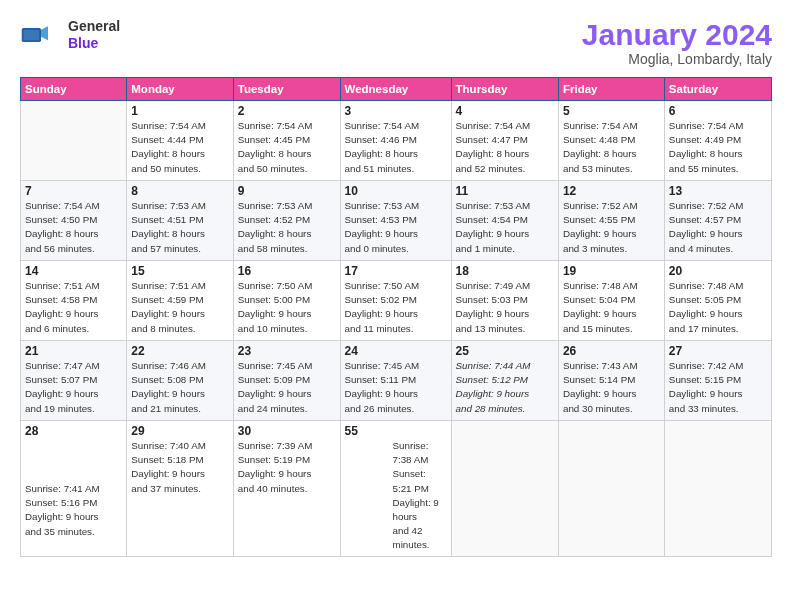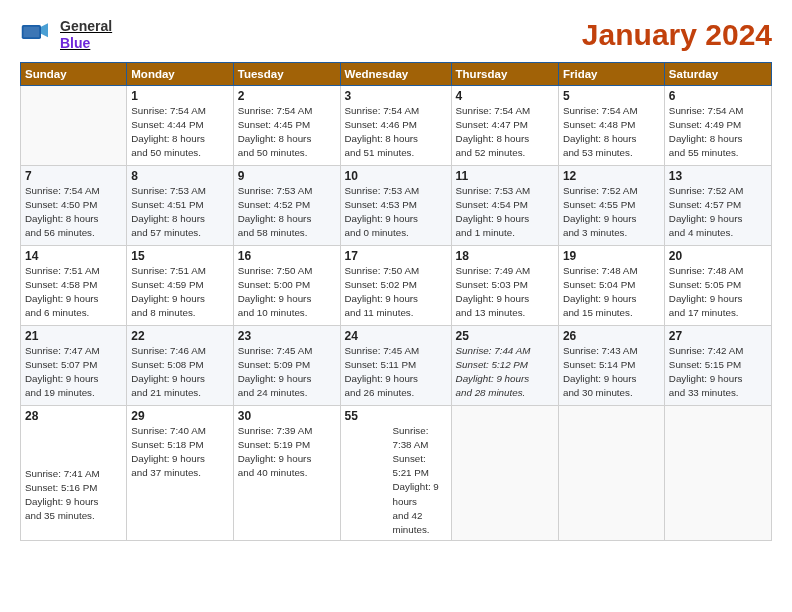--- a/index.html
+++ b/index.html
@@ -17,57 +17,56 @@
       background: #fff;
     }
     .header {
       display: flex;
       justify-content: space-between;
       align-items: flex-start;
       margin-bottom: 10px;
     }
     .logo {
       display: flex;
-      align-items: flex-start;
-      gap: 12px;
-      text-decoration: underline;
+      align-items: center;
+      gap: 20px;
     }
     .logo-text {
       display: flex;
       flex-direction: column;
       font-size: 14px;
       font-weight: bold;
       line-height: 1.2;
     }
     .logo-general { color: #333; }
     .logo-blue { color: #6d28d9; }
     .logo-icon {
       width: 28px;
       height: 28px;
     }
     .title-block {
       text-align: right;
     }
     .month-title {
       font-size: 30px;
       font-weight: bold;
-      color: #c2410c;
+      color: #8b5cf6;
       line-height: 1.1;
     }
     .location {
       font-size: 14px;
       color: #555;
     }
     .calendar-table {
       width: 100%;
       border-collapse: collapse;
       font-size: 10.5px;
     }
     .calendar-table th {
-      background: #a16207;
+      background: #ec4899;
       color: #fff;
       padding: 5px 4px;
       text-align: left;
       font-size: 11.5px;
       font-weight: bold;
       border: 1px solid #1f5a9a;
     }
     .calendar-table td {
       border: 1px solid #d0d0d0;
       vertical-align: top;
@@ -106,20 +105,21 @@
       <polygon points="24,10 32,6 32,22 24,18" fill="#4a9fd4"></polygon>
       <rect x="4" y="10" width="18" height="12" rx="1" fill="#fff" opacity="0.15"></rect>
     </svg>
     <div class="logo-text">
       <span class="logo-general">General</span>
       <span class="logo-blue">Blue</span>
     </div>
   </div>
   <div class="title-block">
     <div class="month-title">January 2024</div>
+    <div class="location">Moglia, Lombardy, Italy</div>
   </div>
 </div>
 
 <table class="calendar-table">
   <thead>
     <tr>
     <th>Sunday</th>
           <th>Monday</th>
           <th>Tuesday</th>
           <th>Wednesday</th>

